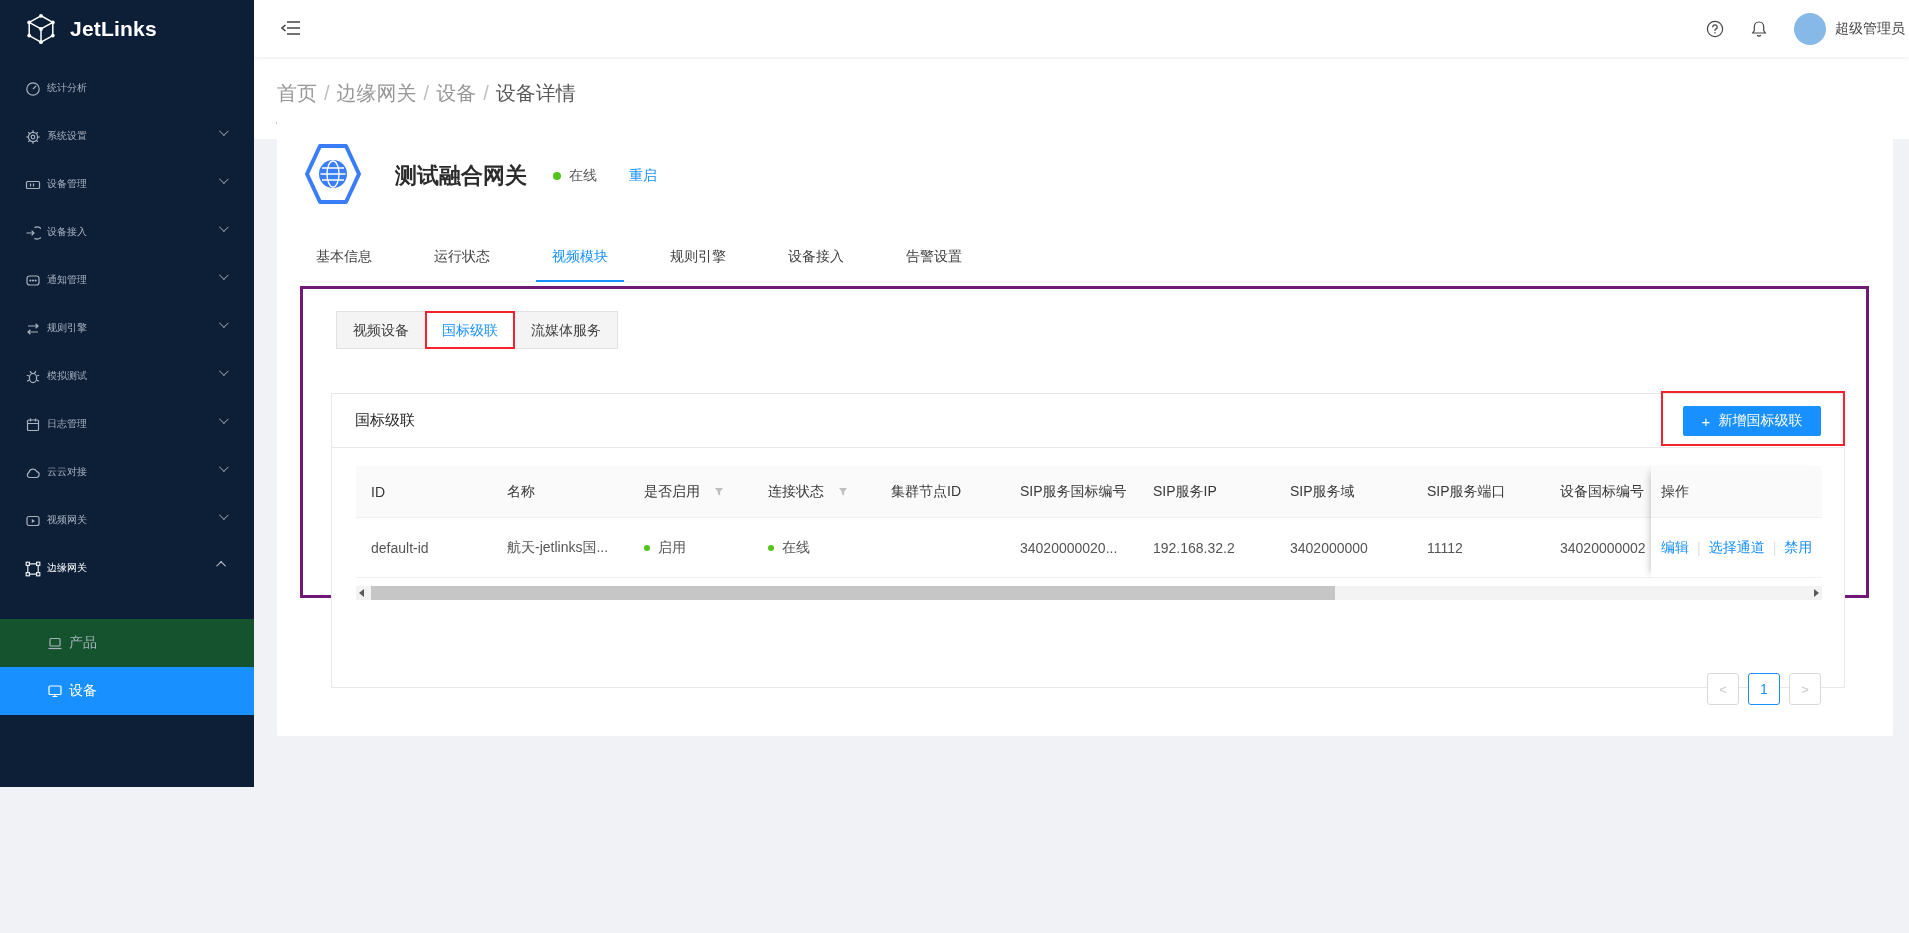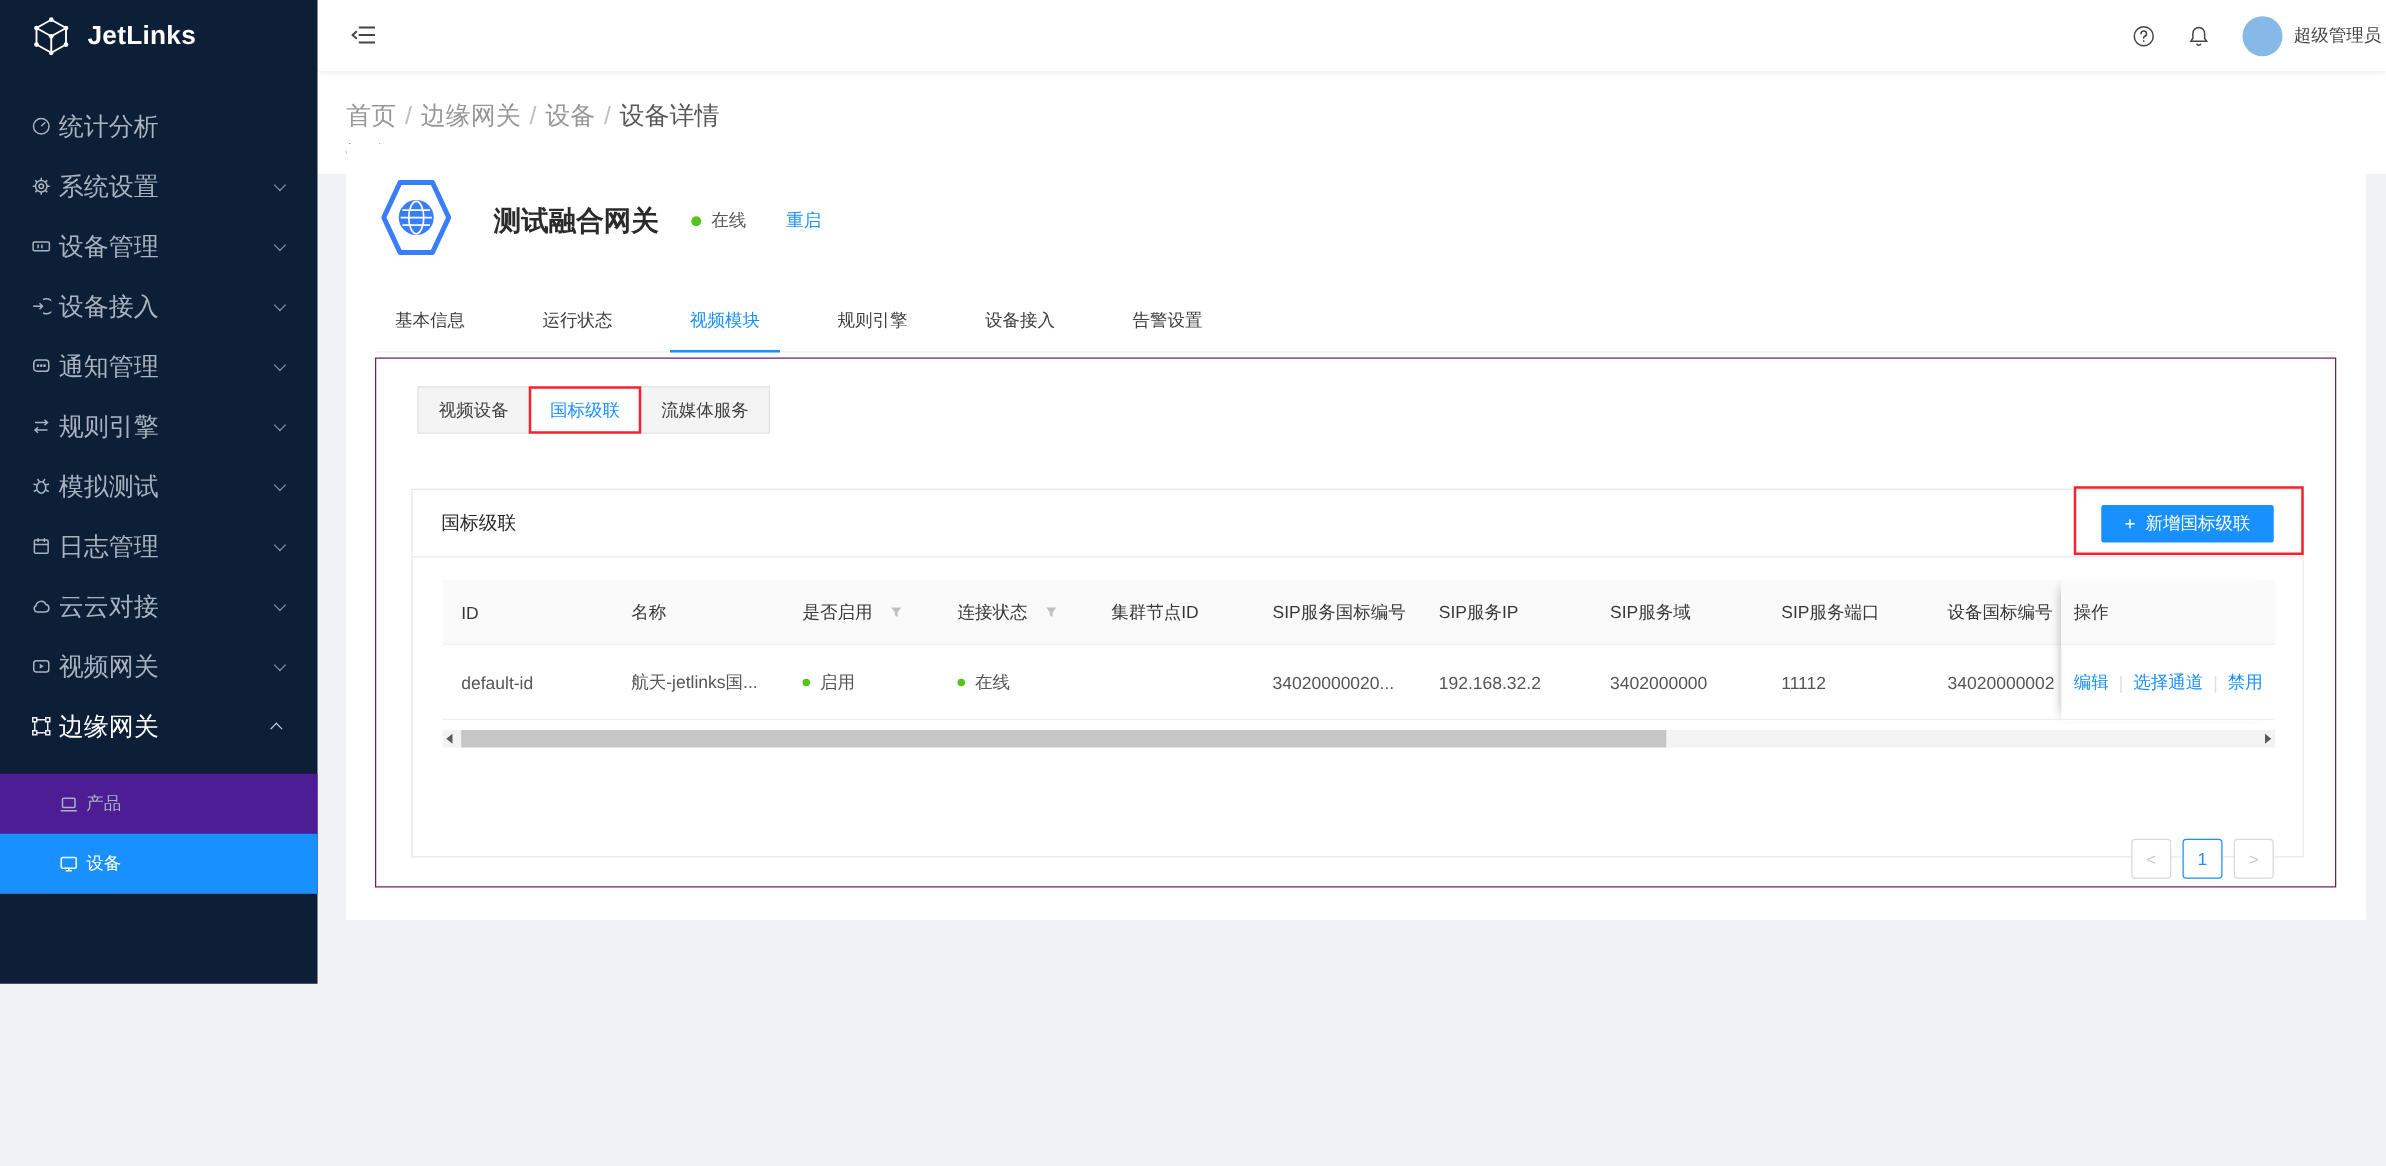--- a/index.html
+++ b/index.html
@@ -5,27 +5,27 @@
   * { margin:0; padding:0; box-sizing:border-box; }
   html,body { width:1909px; height:933px; overflow:hidden; }
   body { font-family:"Liberation Sans","DejaVu Sans",sans-serif; background:#f0f2f5; }
   .stage { position:relative; width:1909px; height:933px; overflow:hidden; background:#f0f2f5; }
 
   
   .sidebar { position:absolute; left:0; top:0; width:254px; height:787px; background:#0d1e37; z-index:5; }
   .logo { height:57px; display:flex; align-items:center; padding-left:24px; }
   .logo-text { color:#fff; font-size:21px; font-weight:bold; margin-left:12px; letter-spacing:.2px; }
   .nav { padding-top:24px; }
-  .nav-item { height:40px; margin-bottom:8px; display:flex; align-items:center; padding-left:25px; color:#a9b3bf; font-size:20px; cursor:pointer; }
+  .nav-item { height:40px; margin-bottom:8px; display:flex; align-items:flex-start; padding-left:25px; color:#a9b3bf; font-size:10px; cursor:pointer; }
   .nav-item .mi { width:16px; height:16px; margin-right:6px; flex:0 0 16px; }
   .nav-item.active-parent { color:#ffffff; }
   .chev { width:7px; height:7px; border-right:1.4px solid #8a93a0; border-bottom:1.4px solid #8a93a0; margin-left:auto; margin-right:28px; }
   .chev.down { transform:rotate(45deg) translateY(-2px); }
   .chev.up { transform:rotate(-135deg) translateY(-2px); border-color:#cfd6dd; }
-  .submenu { background:#4c1d95;margin-top:18px; }
+  .submenu { background:#14532d;margin-top:18px; }
   .submenu-item { height:48px; display:flex; align-items:center; padding-left:47px; color:#a9b3bf; font-size:14px; cursor:pointer; }
   .submenu-item .mi { width:16px; height:16px; margin-right:6px; }
   .submenu-item.selected { background:#1890ff; color:#fff; }
   .mi svg { display:block; }
 
   
   .main { position:absolute; left:254px; top:0; width:1655px; height:933px;border-radius:25px; }
   .topbar { position:relative; height:57px; background:#fff; box-shadow:0 1px 4px rgba(0,21,41,.08); z-index:4; }
   .collapse-btn { position:absolute; left:27px; top:19px; width:20px; height:18px; cursor:pointer; }
   .tb-right { position:absolute; left:1452px; top:0; height:57px; display:flex; align-items:center; }
@@ -46,21 +46,21 @@
   .dev-head { position:absolute; left:28px; top:27px; display:flex; align-items:center; }
   .dev-name { margin-left:34px; font-size:22px; font-weight:700; color:#2b2b2b; }
   .status-dot { width:8px; height:8px; border-radius:50%; background:#52c41a; margin-left:26px; }
   .status-text { margin-left:8px; font-size:14px; color:#595959; }
   .restart-link { margin-left:32px; font-size:14px; color:#1890ff; cursor:pointer; }
 
   .tabs { position:absolute; left:23px; top:118px; width:1569px; height:49px; border-bottom:1px solid #f0f0f0; display:flex; }
   .tab { height:49px; line-height:47px; padding:0 16px; margin-right:30px; font-size:14px; color:#404040; cursor:pointer; }
   .tab.active { color:#1890ff; border-bottom:2px solid #1890ff; }
 
-  .panel { position:absolute; left:23px; top:171px; width:1569px; height:424px; border:1px solid #701a75; background:#fff; }
+  .panel { position:absolute; left:23px; top:171px; width:1569px; height:312px; border:3px solid #701a75; background:#fff; }
   .subtabs { position:absolute; left:34px; top:22px; display:flex; }
   .subtab { height:38px; line-height:36px; padding:0 16px; background:#f4f4f4; border:1px solid #e2e2e2; margin-left:-1px; font-size:14px; color:#404040; cursor:pointer; }
   .subtab.active { background:#fff; color:#1890ff; border:2px solid #f5222d; line-height:34px; padding:0 15px; z-index:2; position:relative; }
 
   .list-card { position:absolute; left:28px; top:104px; width:1514px; height:295px; border:1px solid #e8e8e8; background:#fff; }
   .lc-head { position:relative; height:54px; border-bottom:1px solid #e8e8e8; display:flex; align-items:center; padding:0 23px; }
   .lc-title { font-size:15px; color:#262626; }
   .annot-box { position:absolute; right:-1px; top:-3px; width:184px; height:55px; border:2px solid #f5222d; pointer-events:none; z-index:3; }
   .add-btn { position:absolute; right:23px; top:12px; width:138px; height:30px; background:#1890ff; border-radius:2px; color:#fff; font-size:14px; display:flex; align-items:center; justify-content:center; cursor:pointer; }
   .add-plus { font-size:15px; margin-right:8px; }

